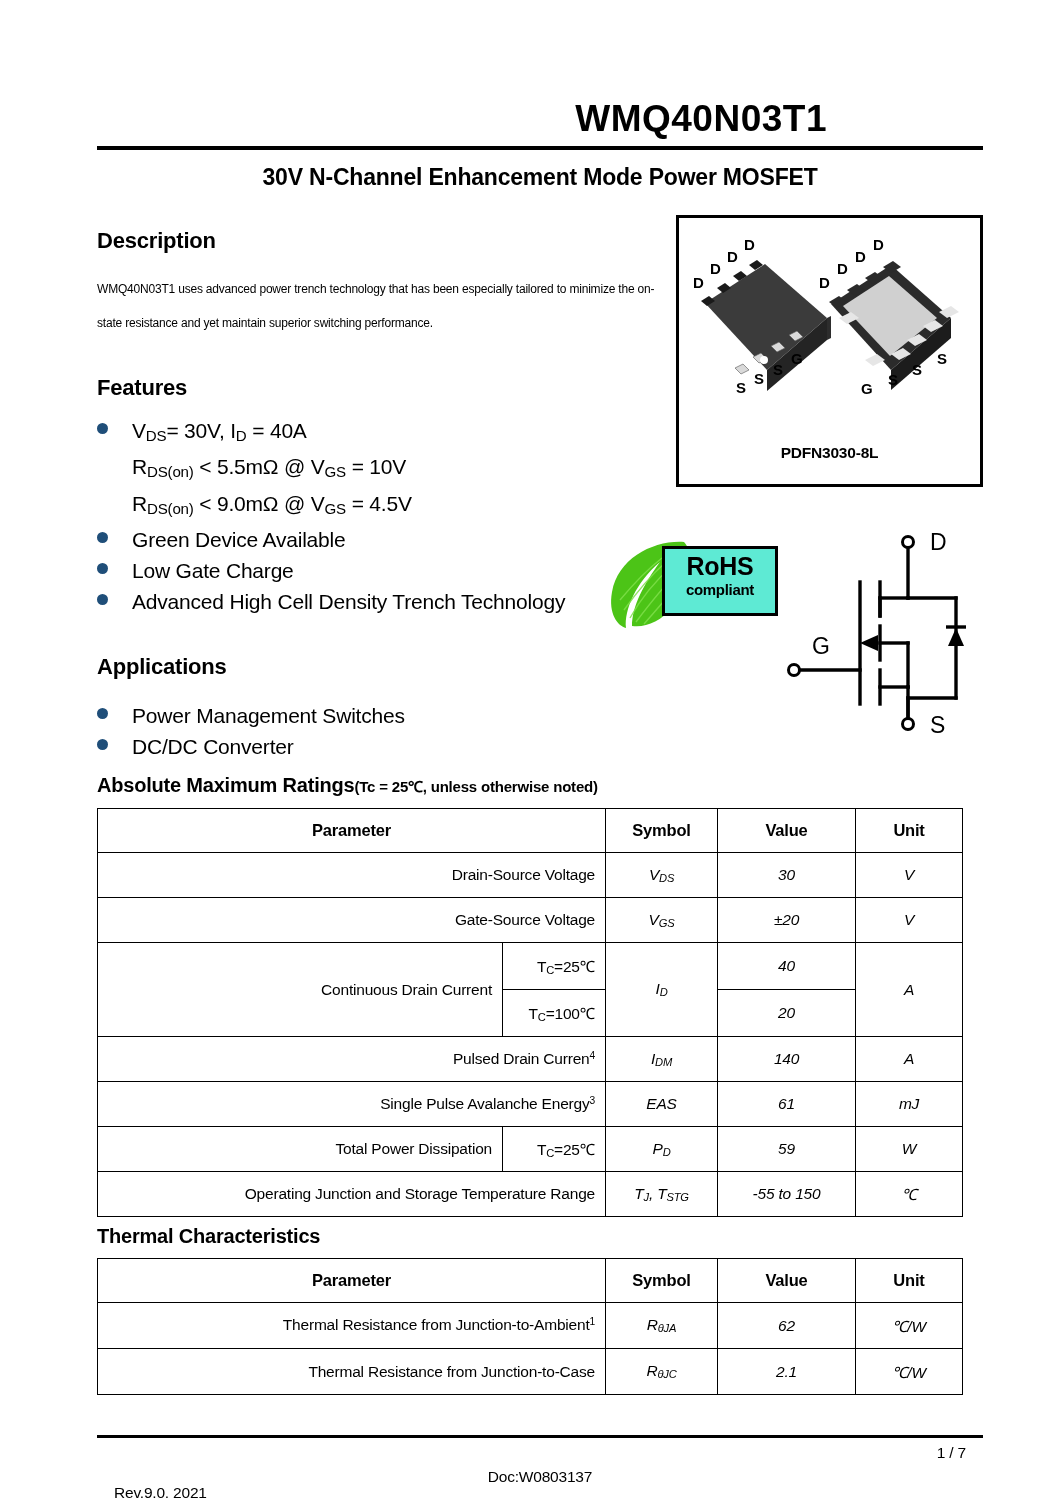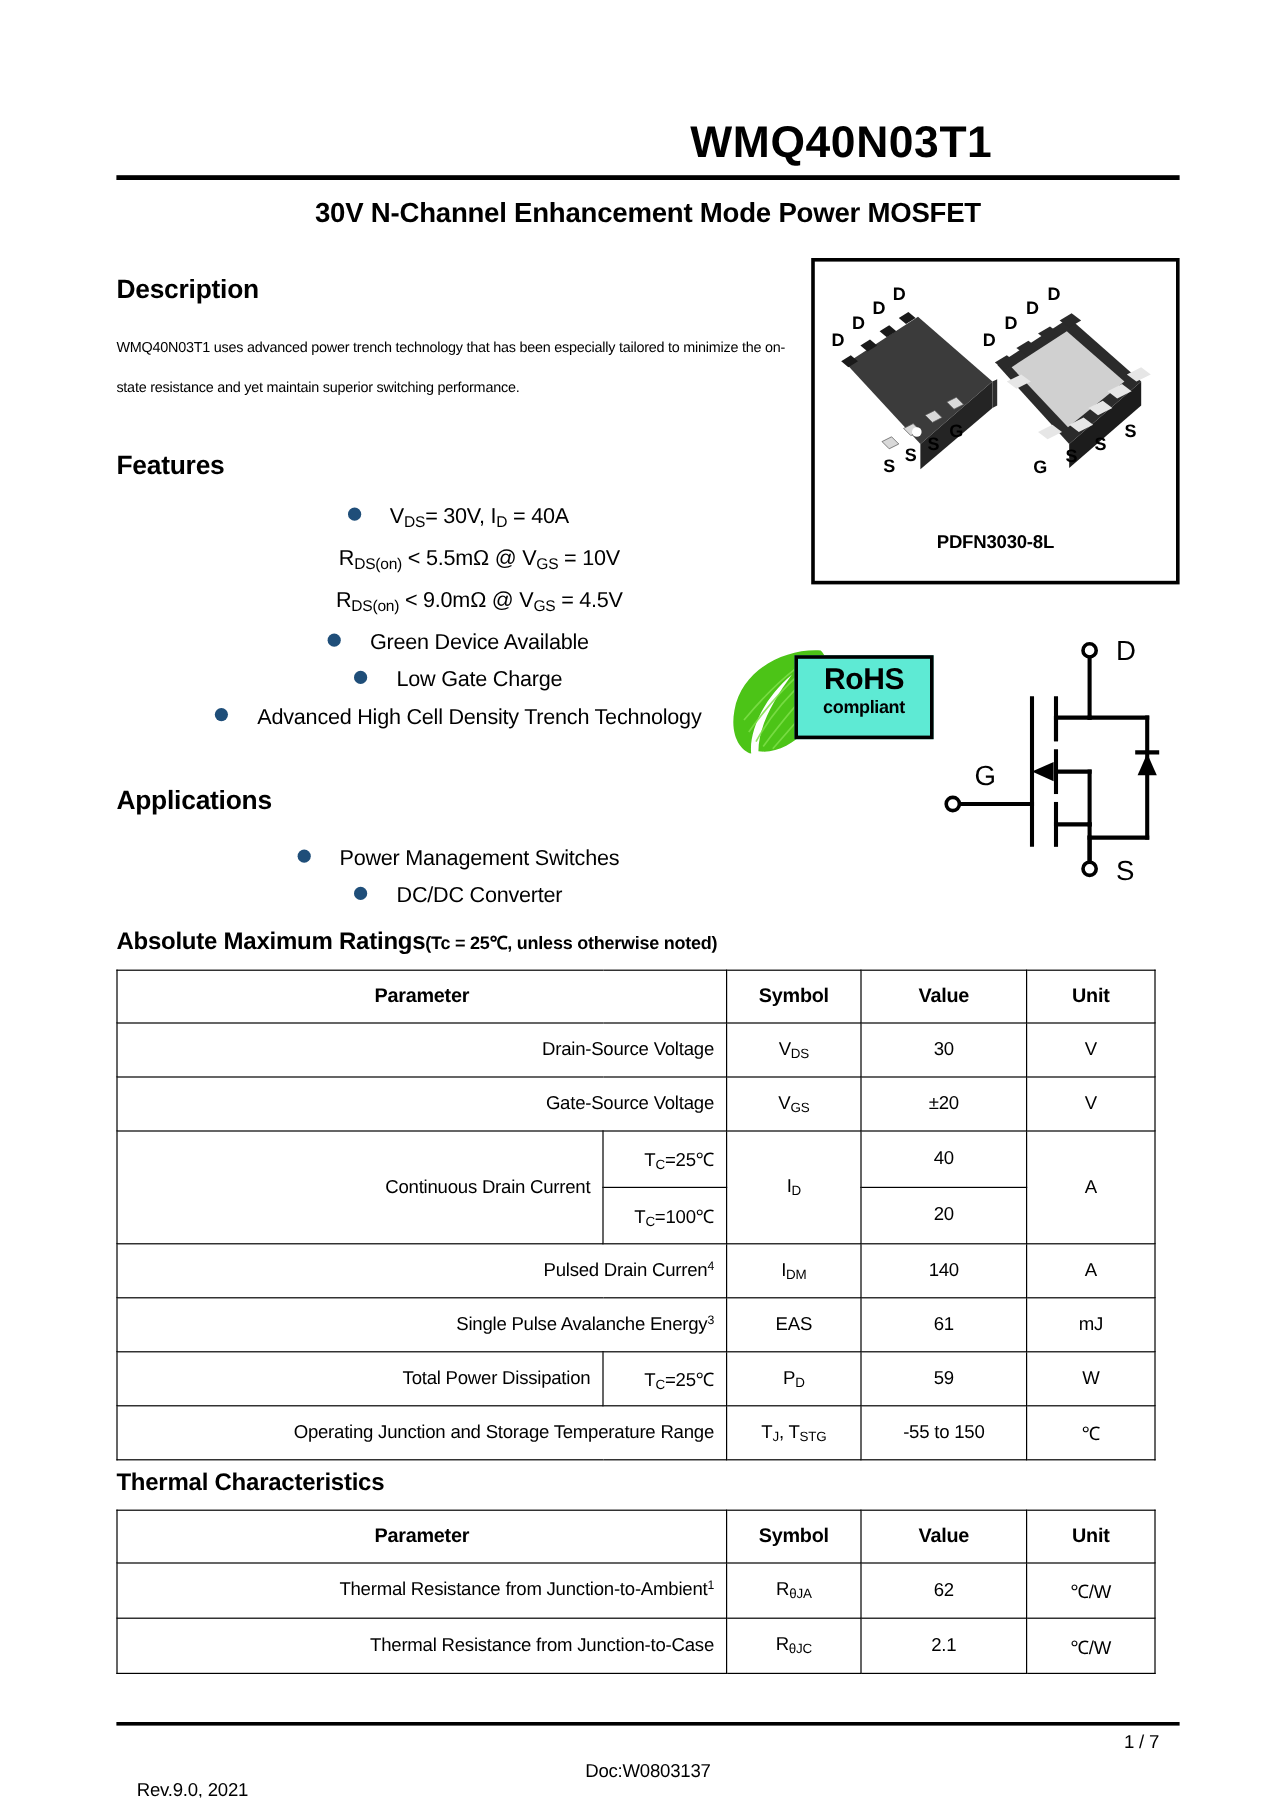--- a/index.html
+++ b/index.html
@@ -74,23 +74,22 @@
 
   
   .blist { position: absolute; }
   .blist.features { left: 97px; top: 415px; width: 570px; }
   .blist.apps     { left: 97px; top: 700px; width: 570px; }
   .brow {
     position: relative;
     display: flex;
     align-items: flex-start;
     min-height: 31px;
-    font-size: 18px;
-    letter-spacing: -0.2px;
-    justify-content: center;
+    font-size: 21px;
+    letter-spacing: -0.2px;
   }
   .bullet {
     width: 11px; height: 11px;
     border-radius: 50%;
     background: #1f4e79;
     flex: 0 0 11px;
     margin-top: 8px;
     margin-right: 24px;
   }
   .bullet.hidden { visibility: hidden; }
@@ -166,21 +165,21 @@
     border: 1.5px solid #000;
     padding: 0 10px;
     vertical-align: middle;
     font-weight: normal;
   }
   table.dtable th {
     font-weight: bold;
     font-size: 16.5px;
     text-align: center;
   }
-  .c { text-align: center; }
+  .c { text-align: center; font-style: italic; }
   .l { text-align: right; }
   .b { font-weight: bold; }
 
   #amr-table { left: 97px; top: 808px; width: 865px; }
   #therm-table { left: 97px; top: 1258px; width: 865px; }
 
   
   .footer-rule {
     position: absolute;
     left: 97px; top: 1435px;

